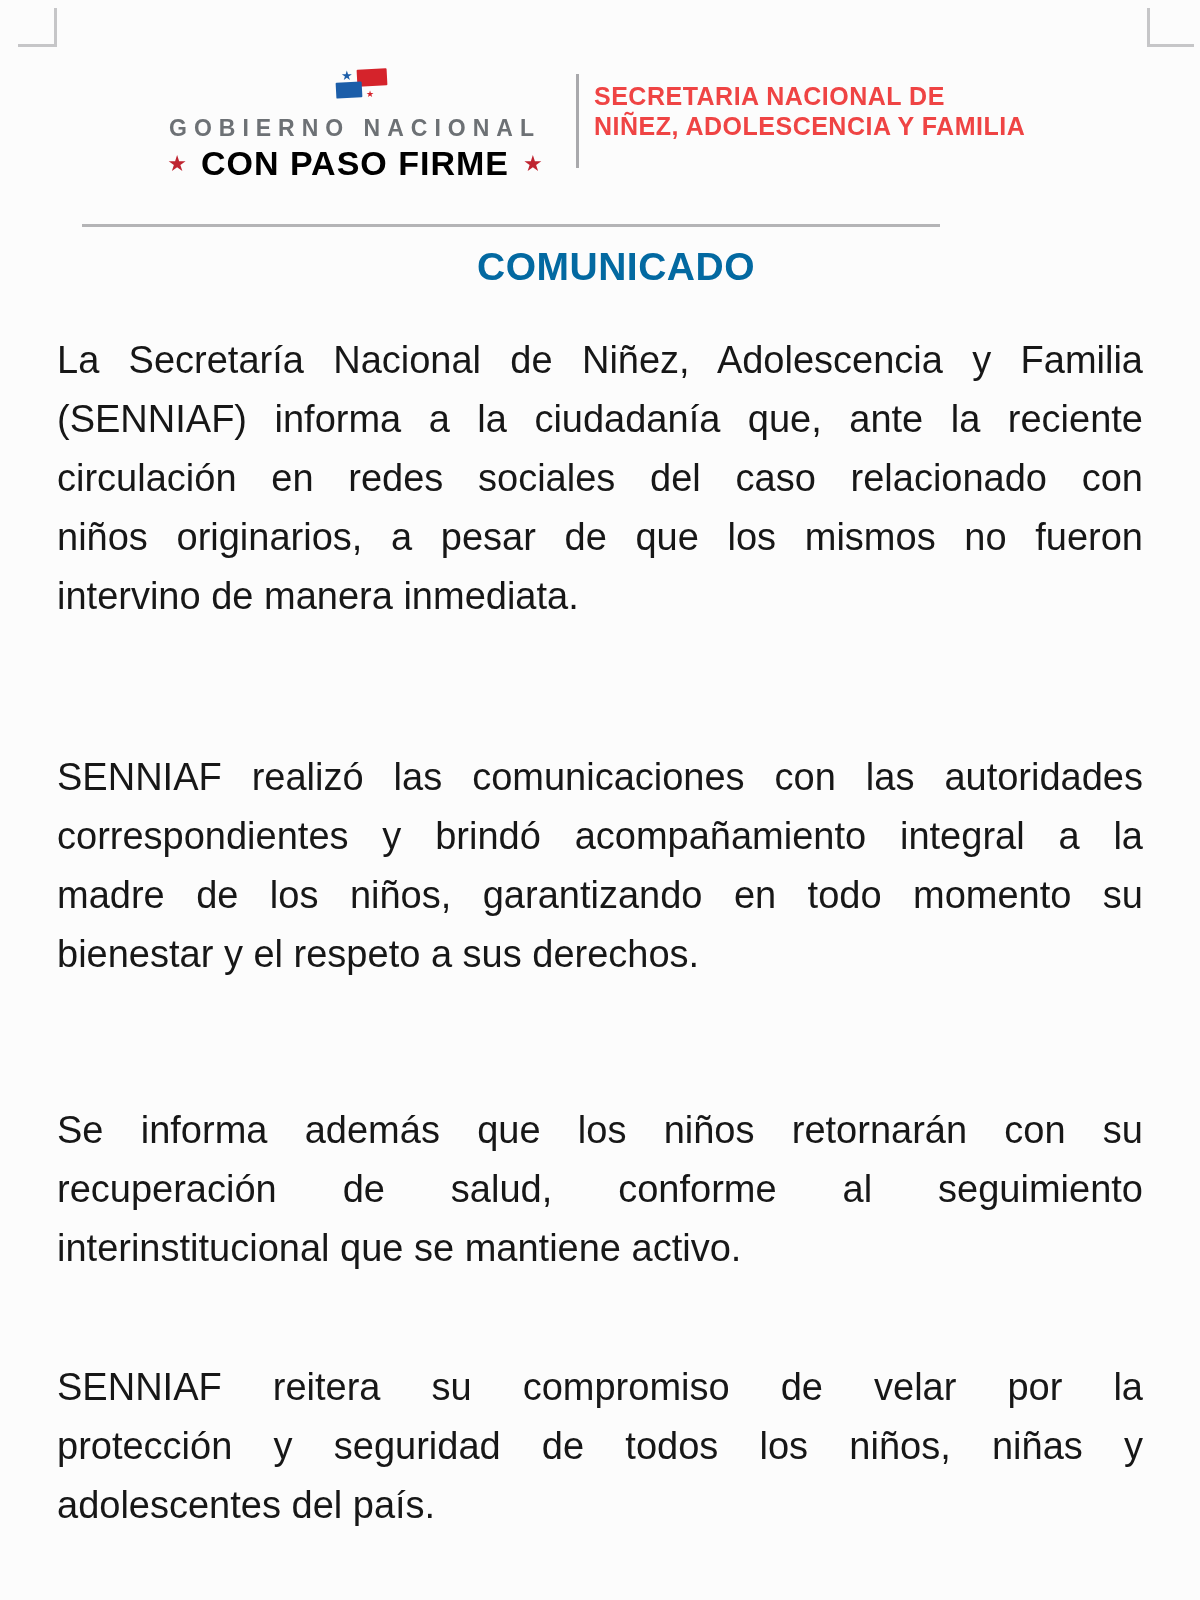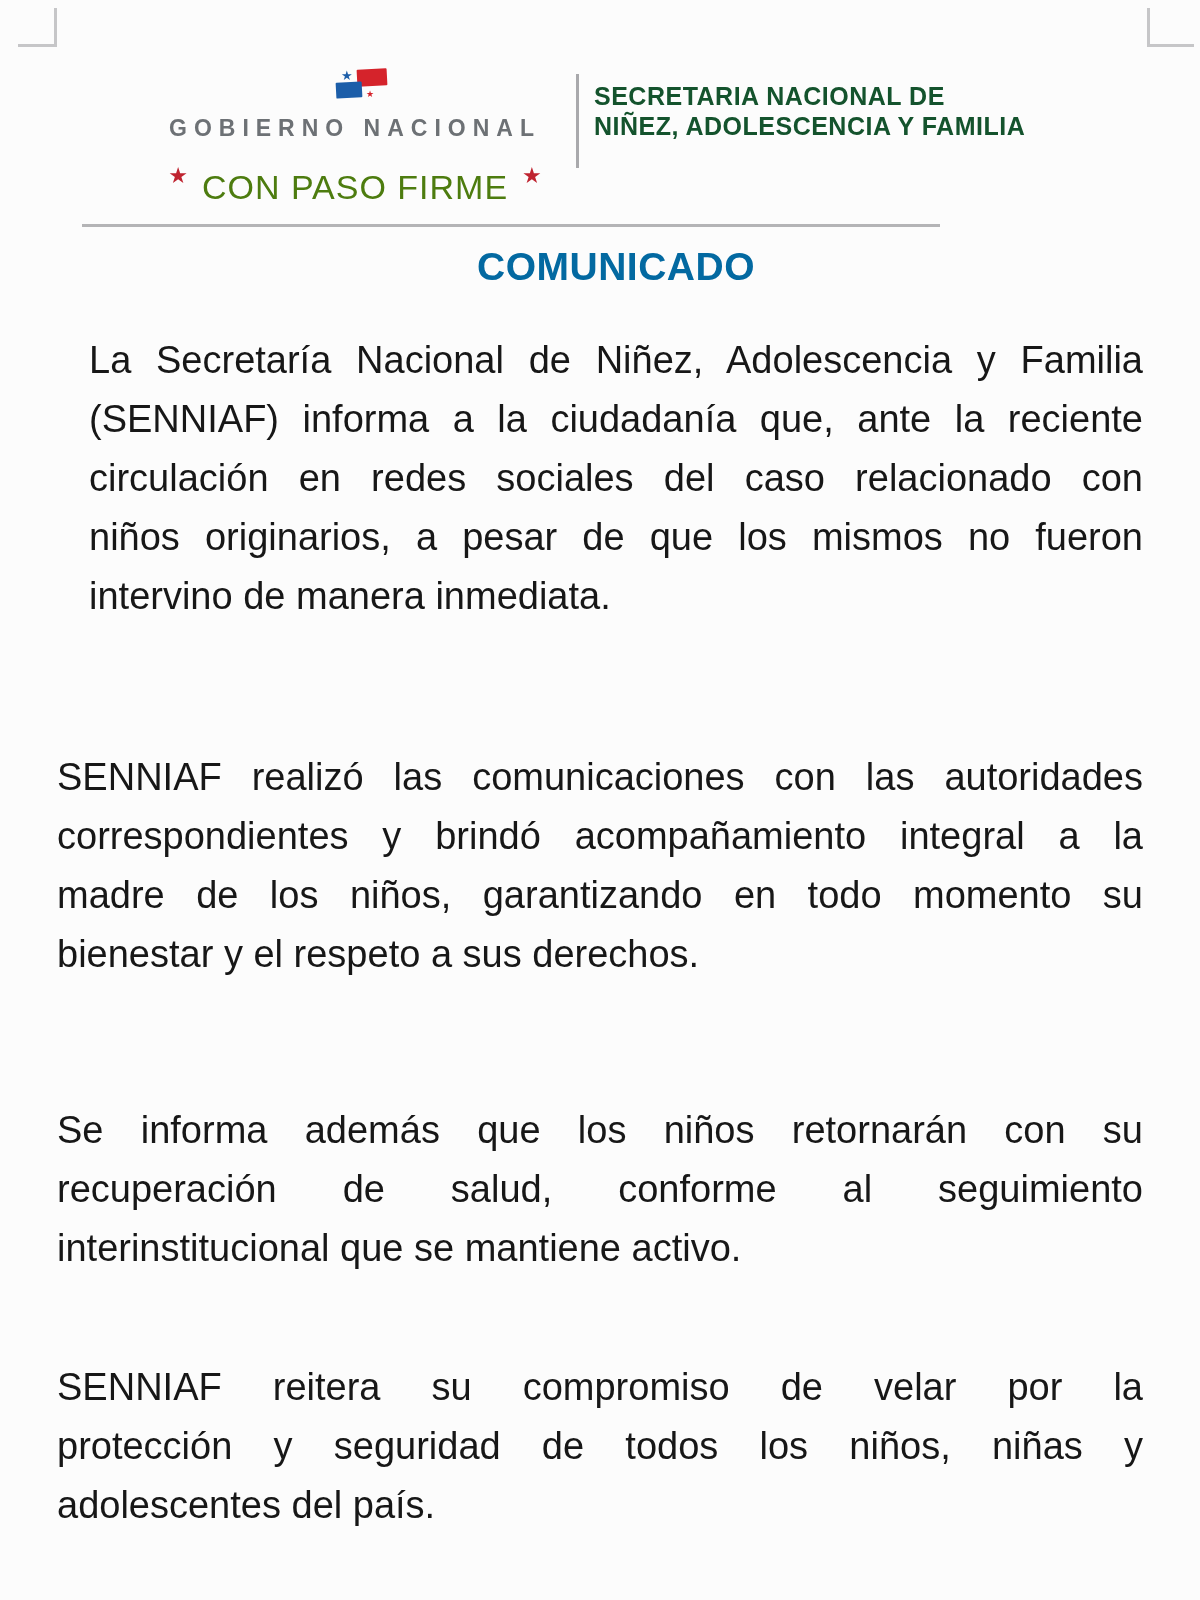--- a/index.html
+++ b/index.html
@@ -22,39 +22,39 @@
   .sq-red  { left:29px; top:17px; width:30px; height:17px; background:#d5232b; transform:rotate(-3deg); }
   .sq-blue { left:8px;  top:30px; width:26px; height:16px; background:#1c5ea9; transform:rotate(-3deg); }
   .flag-star-blue { position:absolute; left:13px; top:17px; color:#1c5ea9; font-size:13px; line-height:1; }
   .flag-star-red  { position:absolute; left:38px; top:38px; color:#d5232b; font-size:9px;  line-height:1; }
 
   .gob { margin-top:13px; font-size:23px; font-weight:bold; letter-spacing:7px;
          color:#6d7175; white-space:nowrap; }
   .paso { margin-top:2px; display:flex; align-items:center; justify-content:center;
           gap:14px; white-space:nowrap; }
   .paso .star { color:#bf2430; font-size:22px; line-height:1; }
-  .paso-text { color:#4d7c0f; font-size:34px; font-weight:normal; letter-spacing:1px; line-height:1.15;margin-top:24px; }
+  .paso-text { color:#000000; font-size:34px; font-weight:bold; letter-spacing:1px; line-height:1.15; }
 
   .vdiv { position:absolute; left:576px; top:74px; width:3px; height:94px; background:#a9a9ac; }
 
   .org { position:absolute; left:594px; top:81px; font-size:25px; font-weight:bold;
-         color:#14532d; line-height:30px; letter-spacing:0.5px; white-space:nowrap; }
+         color:#ef4444; line-height:30px; letter-spacing:0.5px; white-space:nowrap; }
 
   
   .rule { position:absolute; left:82px; top:224px; width:858px; height:3px; background:#b4b4b6; }
   .title { position:absolute; left:0; top:229px; width:1200px; margin:16px; text-align:center;
            font-size:39px; font-weight:bold; color:#0369a1; letter-spacing:0.5px; }
 
   
   .body-text { position:absolute; left:57px; top:0; width:1086px;
                font-size:38px; line-height:59px; color:#171717; }
   .para { position:absolute; left:0; right:0; }
   .para .line { text-align:justify; text-align-last:justify; }
   .para .line.last { text-align-last:left; }
-  .p1 { top:331px;margin-left:32px; }
+  .p1 { top:331px; }
   .p2 { top:748px; }
   .p3 { top:1101px; }
   .p4 { top:1358px; }
 </style>
 </head>
 <body>
 
 <div class="canvas">
 
   <div class="corner corner-tl"></div>

